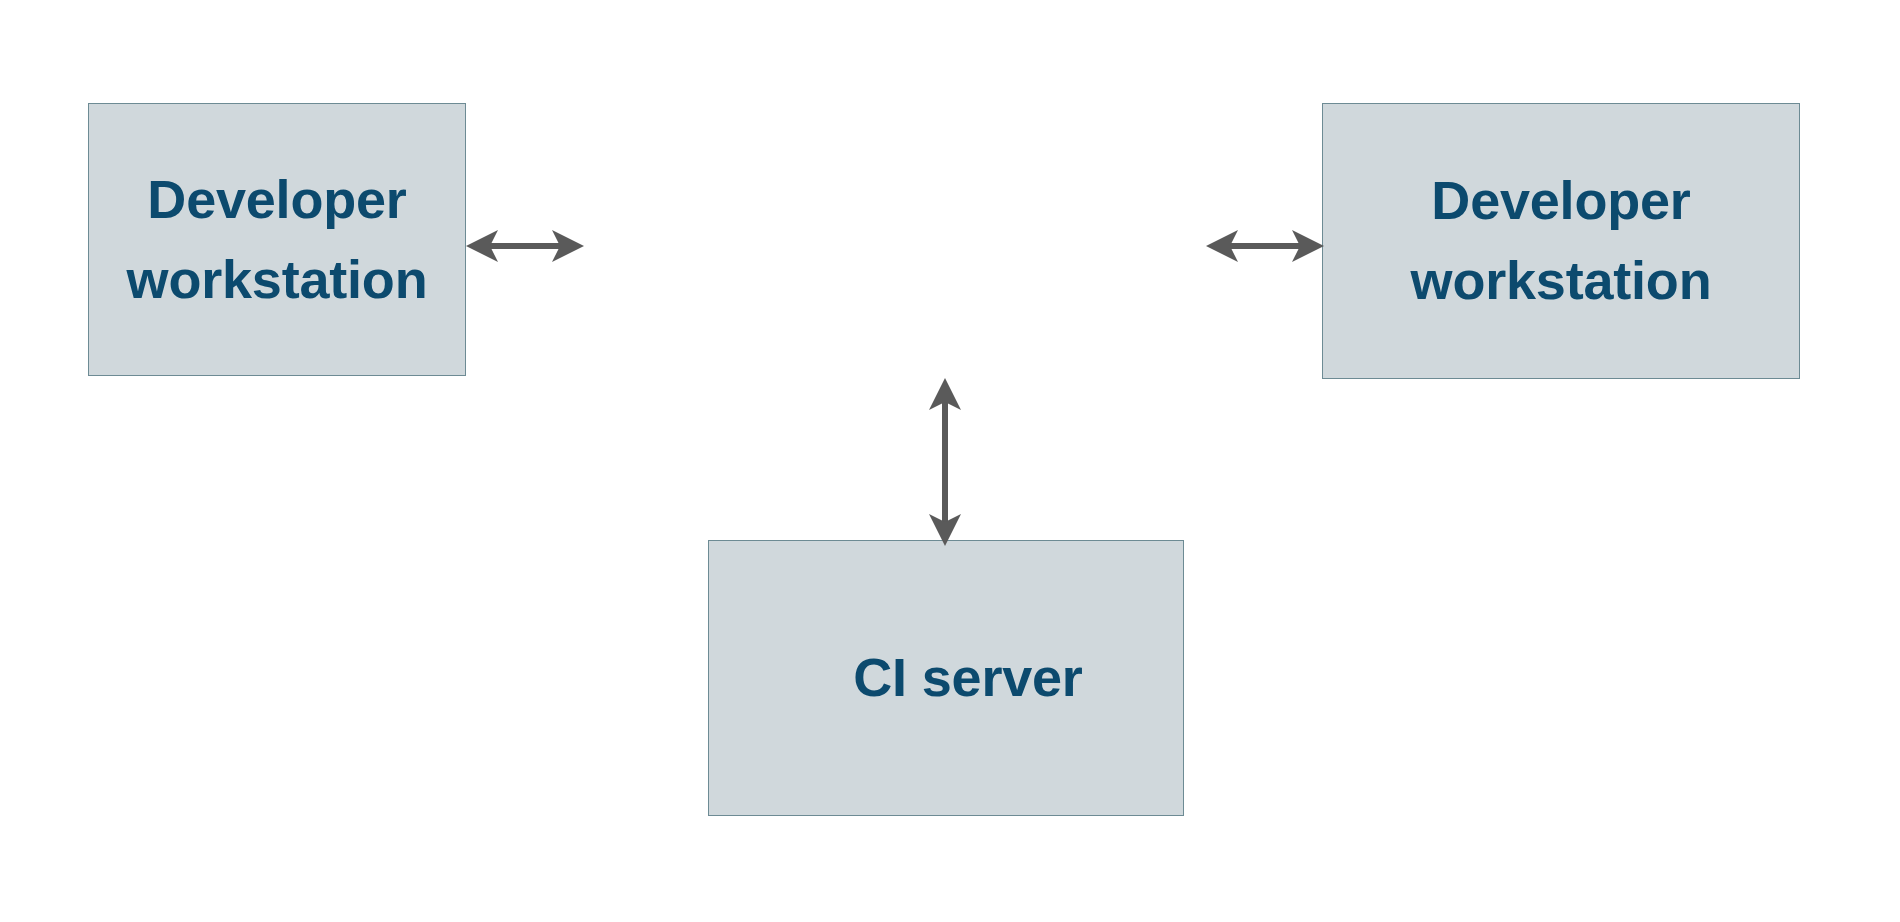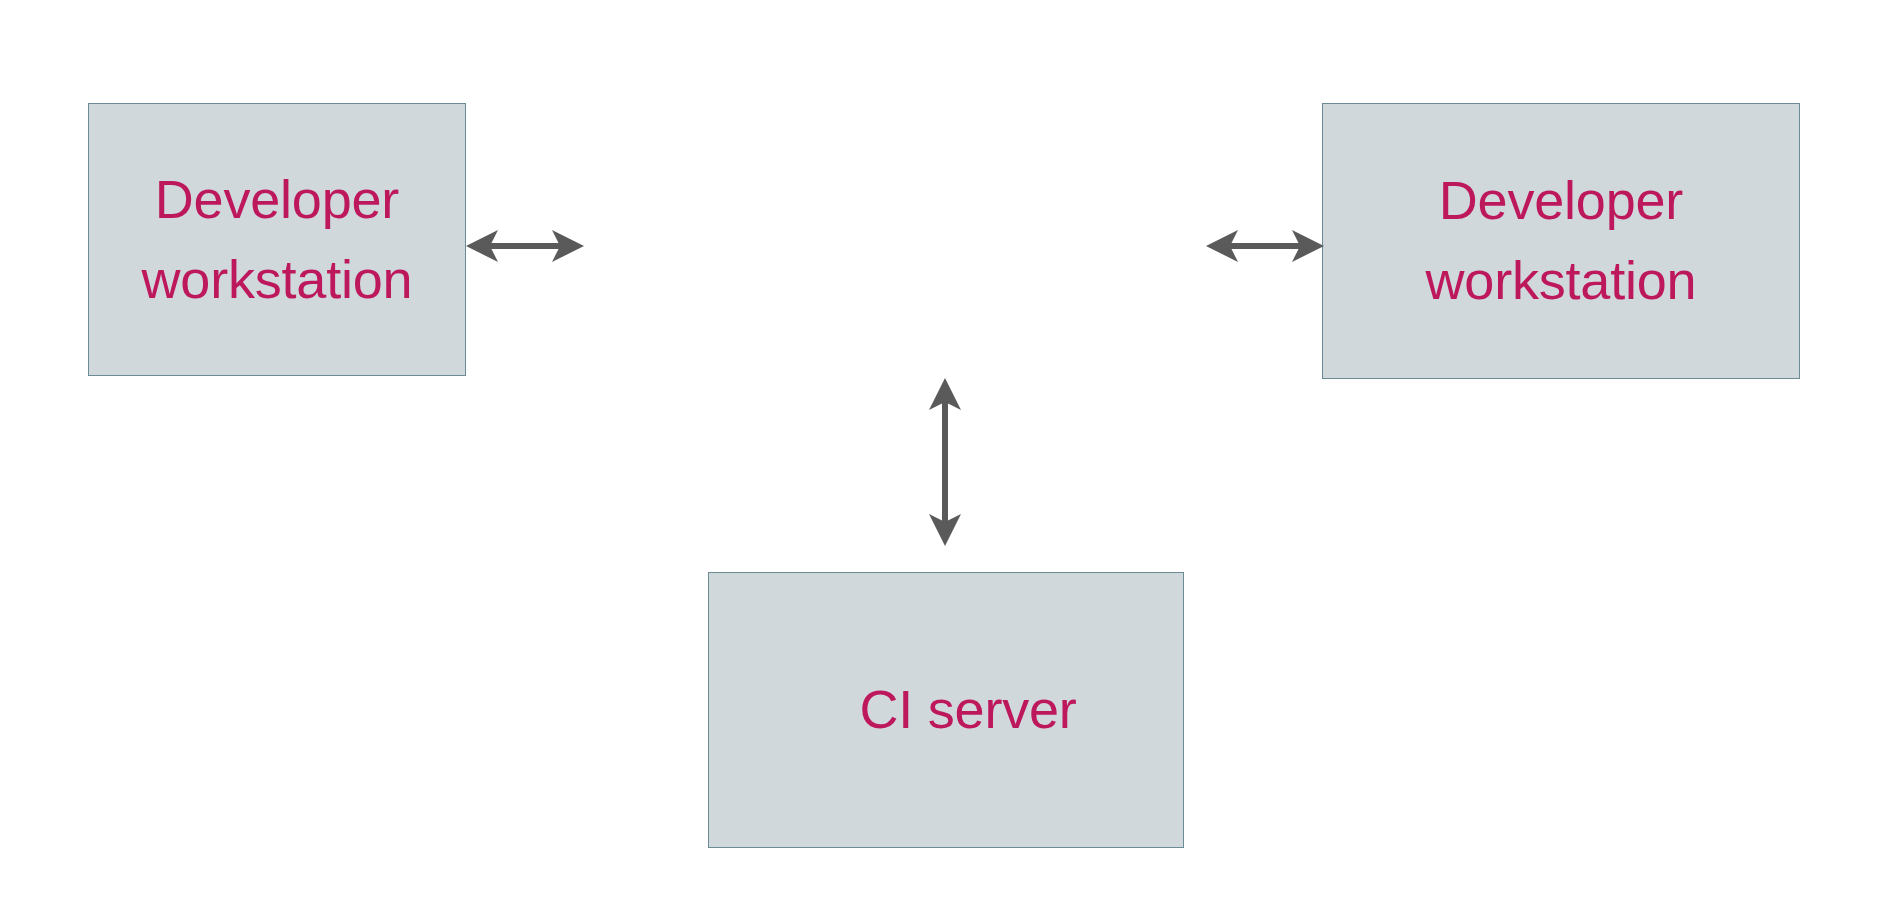--- a/index.html
+++ b/index.html
@@ -29,33 +29,33 @@
     border: 1.6px solid #6d8b94;
     display: flex;
     align-items: center;
     justify-content: center;
     text-align: center;
   }
 
   .node-label {
     font-family: "Liberation Sans", "DejaVu Sans", sans-serif;
     font-size: 54px;
-    font-weight: 400;
+    font-weight: 700;
     line-height: 1.48;
-    color: #be185d;
+    color: #0c4a6e;
     letter-spacing: -0.2px;
     white-space: pre-line;
     padding: 0 6px;
   }
 
   
   #node-dev-left   { left: 88px;   top: 103px; width: 378px; height: 273px; }
   #node-shared     { left: 583px;  top: 103px; width: 378px; height: 276px; }
   #node-dev-right  { left: 1322px; top: 103px; width: 478px; height: 276px; }
-  #node-ci         { left: 708px;  top: 572px; width: 476px; height: 276px; padding-left: 44px; }
+  #node-ci         { left: 708px;  top: 540px; width: 476px; height: 276px; padding-left: 44px; }
 
   
   .connector {
     position: absolute;
     overflow: visible;
   }
   #conn-left-shared  { left: 462px;  top: 221px; width: 126px; height: 50px; }
   #conn-shared-right { left: 956px;  top: 221px; width: 372px; height: 50px; }
   #conn-shared-ci    { left: 920px;  top: 374px; width: 50px;  height: 176px; }
 

